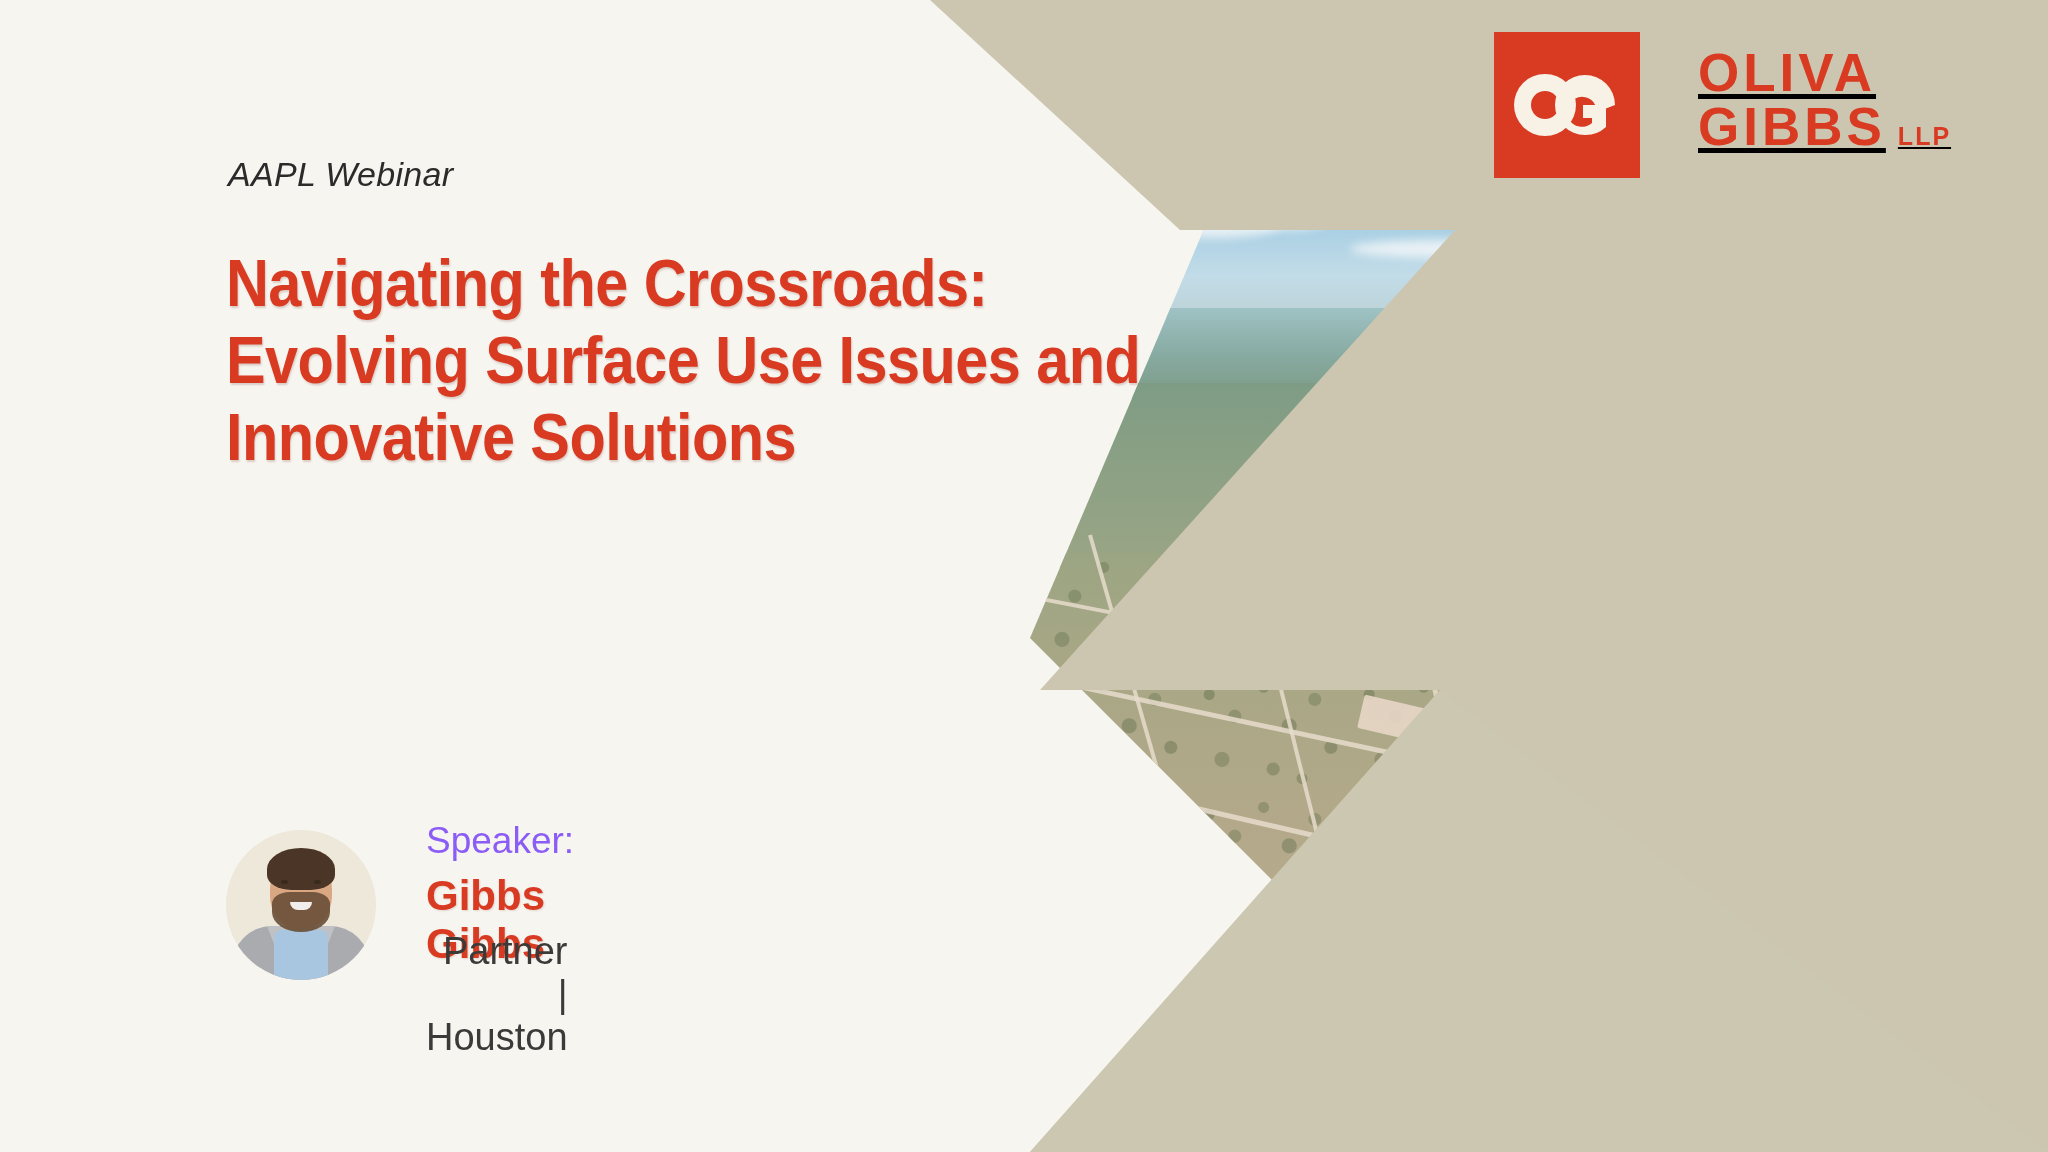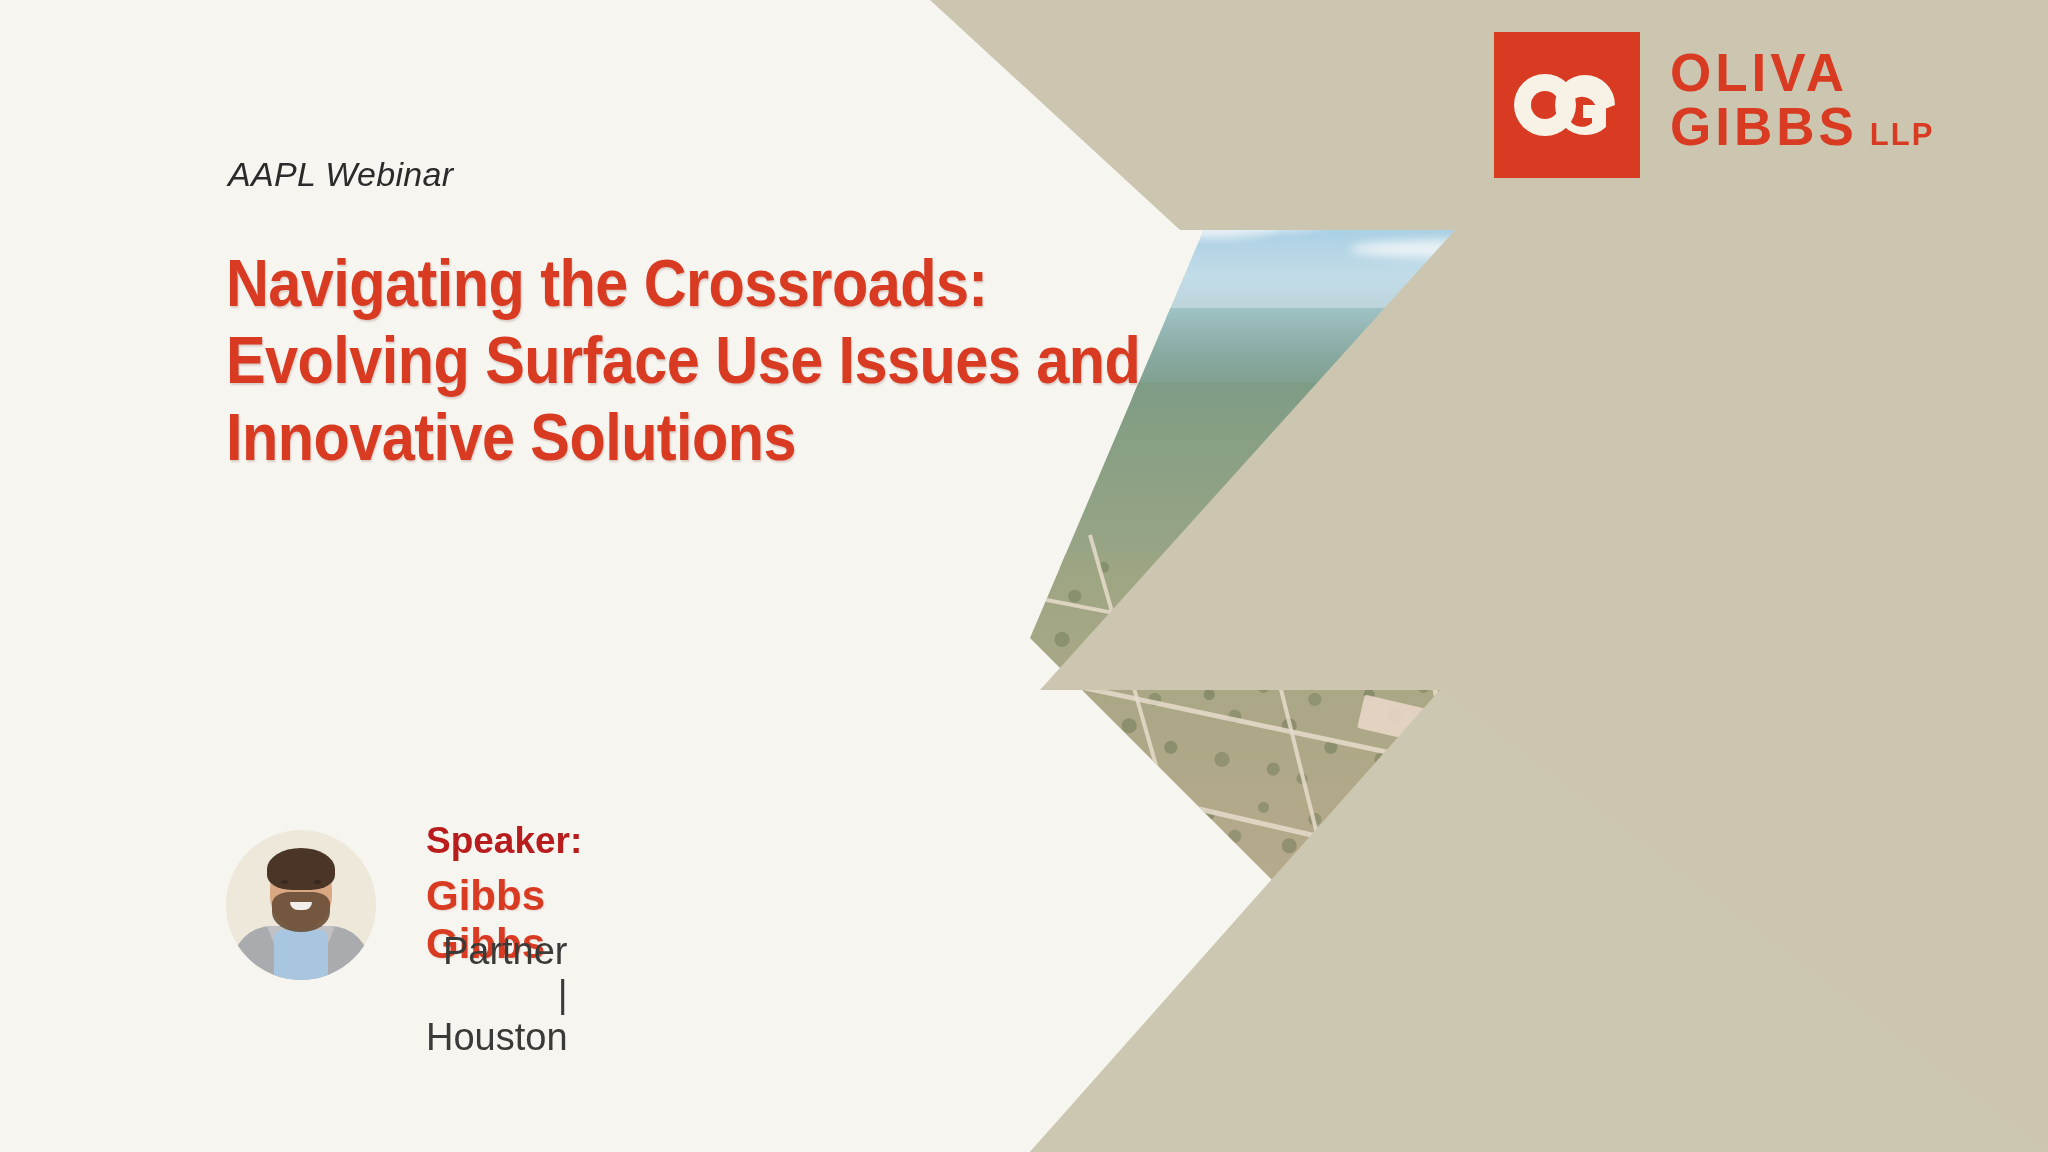--- a/index.html
+++ b/index.html
@@ -179,21 +179,21 @@
   }
   .av-lapelL,.av-lapelR{
     position:absolute;top:96px;width:0;height:0;
     border-style:solid;
   }
   .av-lapelL{left:50%;margin-left:-34px;border-width:0 22px 56px 0;border-color:transparent #BFC1C4 transparent transparent;}
   .av-lapelR{left:50%;margin-left:12px;border-width:0 0 56px 22px;border-color:transparent transparent transparent #BFC1C4;}
 
   .sp-label{
     position:absolute;left:200px;top:0;
-    font-size:37px;font-weight:bold;color:#b91c1c;text-align:right;
+    font-size:37px;font-weight:normal;color:#8b5cf6;text-align:right;
   }
   .sp-name{
     position:absolute;left:200px;top:52px;
     font-size:42px;font-weight:bold;color:#D93A22;
     text-shadow:1px 1px 2px rgba(120,70,55,.18);
   }
   .sp-role{
     position:absolute;left:200px;top:110px;
     font-size:38px;font-weight:400;color:#3A3A38;text-align:right;
   }
@@ -201,31 +201,31 @@
   
   .logo{position:absolute;left:1494px;top:32px;display:flex;align-items:flex-start;}
   .logo-mark{
     width:146px;height:146px;background:#D93A22;
     position:relative;flex:none;
   }
   .logo-og{
     position:absolute;left:0;top:0;width:100%;height:100%;
     display:flex;align-items:center;justify-content:center;
   }
-  .logo-words{margin-left:30px;padding-top:14px;}
+  .logo-words{margin-left:58px;padding-top:14px;text-decoration:underline;}
   .lw1{
     font-size:53px;font-weight:bold;color:#D93A22;
     letter-spacing:4px;line-height:1.02;
   }
   .lw2{
     font-size:53px;font-weight:bold;color:#D93A22;
     letter-spacing:4px;line-height:1.02;
     display:flex;align-items:baseline;justify-content:flex-end;
   }
-  .lw-llp{font-size:31px;letter-spacing:2px;margin-left:12px;}
+  .lw-llp{font-size:25px;letter-spacing:2px;margin-left:12px;}
 
   
   .url{
     position:absolute;left:1168px;top:1040px;
     font-size:38px;font-weight:bold;color:#D93A22;
     letter-spacing:3.2px;
     text-shadow:0 1px 2px rgba(120,70,55,.18);
   }
 </style>
 </head>

